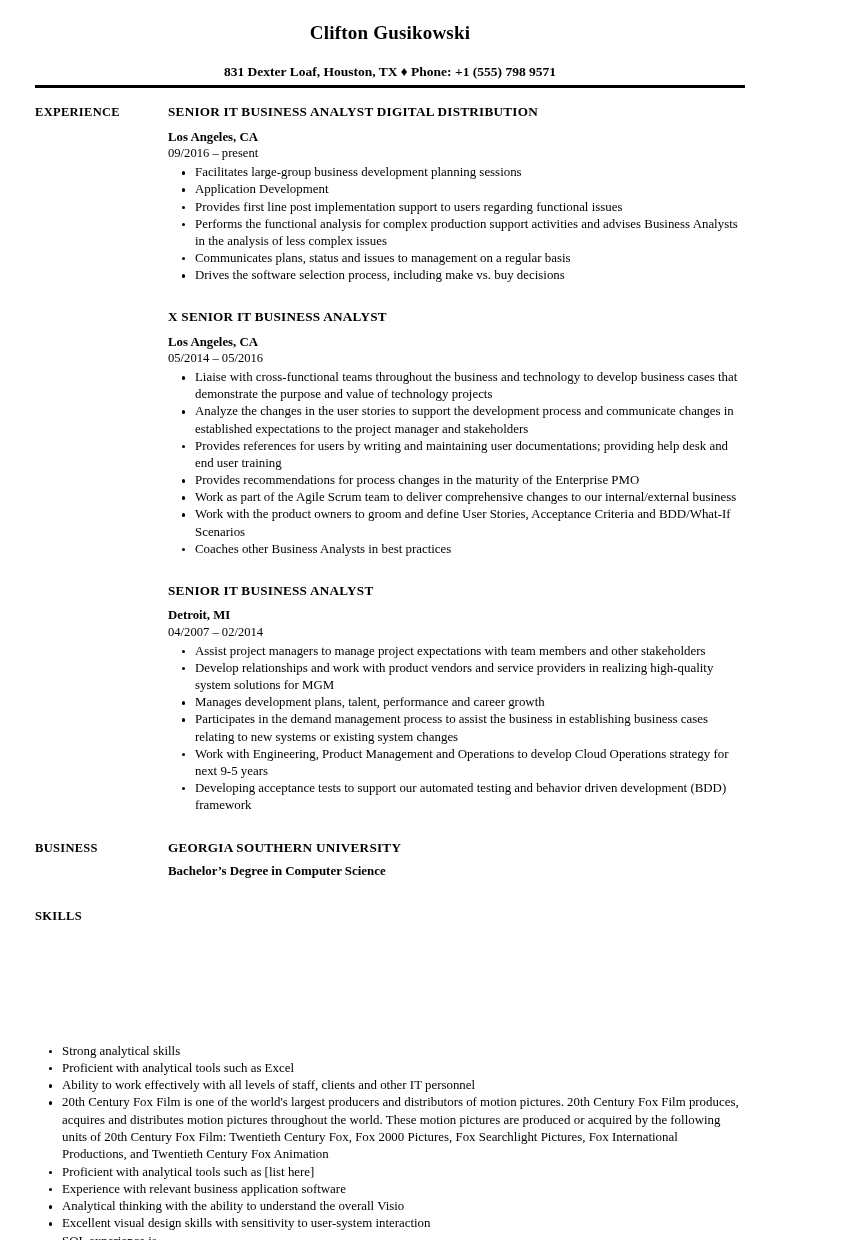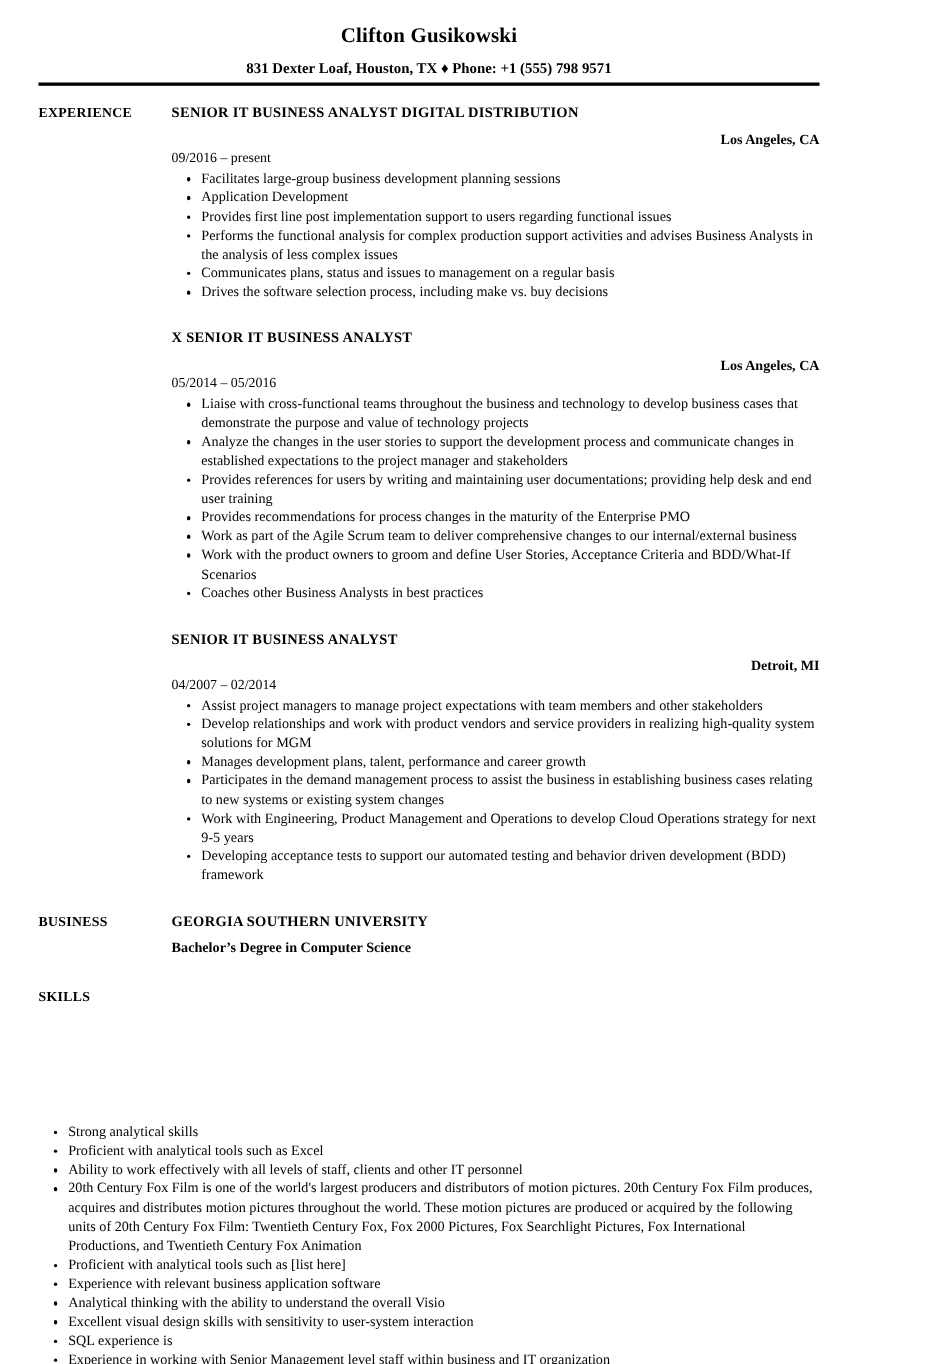--- a/index.html
+++ b/index.html
@@ -31,36 +31,37 @@
     text-align: center;
     font-size: 19px;
     font-weight: bold;
     letter-spacing: 0.2px;
     line-height: 1.15;
   }
   .cand-contact {
     text-align: center;
     font-size: 13.5px;
     font-weight: bold;
-    margin-top: 10px;
+    margin-top: 20px;
     line-height: 1.15;
   }
   .header-rule {
     margin: 6px 35px 0 35px;
     border: 0;
     border-top: 3px solid #000;
     height: 0;
   }
 
   
   .section {
     display: flex;
     align-items: flex-start;
     padding-left: 35px;
     padding-right: 35px;
+    gap: 12px;
   }
   .section-label {
     width: 121px;
     flex: 0 0 121px;
     font-size: 12.5px;
     font-weight: bold;
     letter-spacing: 0.3px;
     line-height: 1.2;
     padding-top: 1px;
     box-sizing: border-box;
@@ -82,21 +83,20 @@
     font-size: 13.2px;
     font-weight: bold;
     letter-spacing: 0.25px;
     line-height: 1.25;
   }
   .job-location {
     font-size: 12.8px;
     font-weight: bold;
     line-height: 1.3;
     margin-top: 8px;
-    text-align: right;
   }
   .job-dates {
     font-size: 12.6px;
     font-weight: normal;
     line-height: 1.25;
     margin-top: 1px;
   }
 
   
   ul.bullets {

